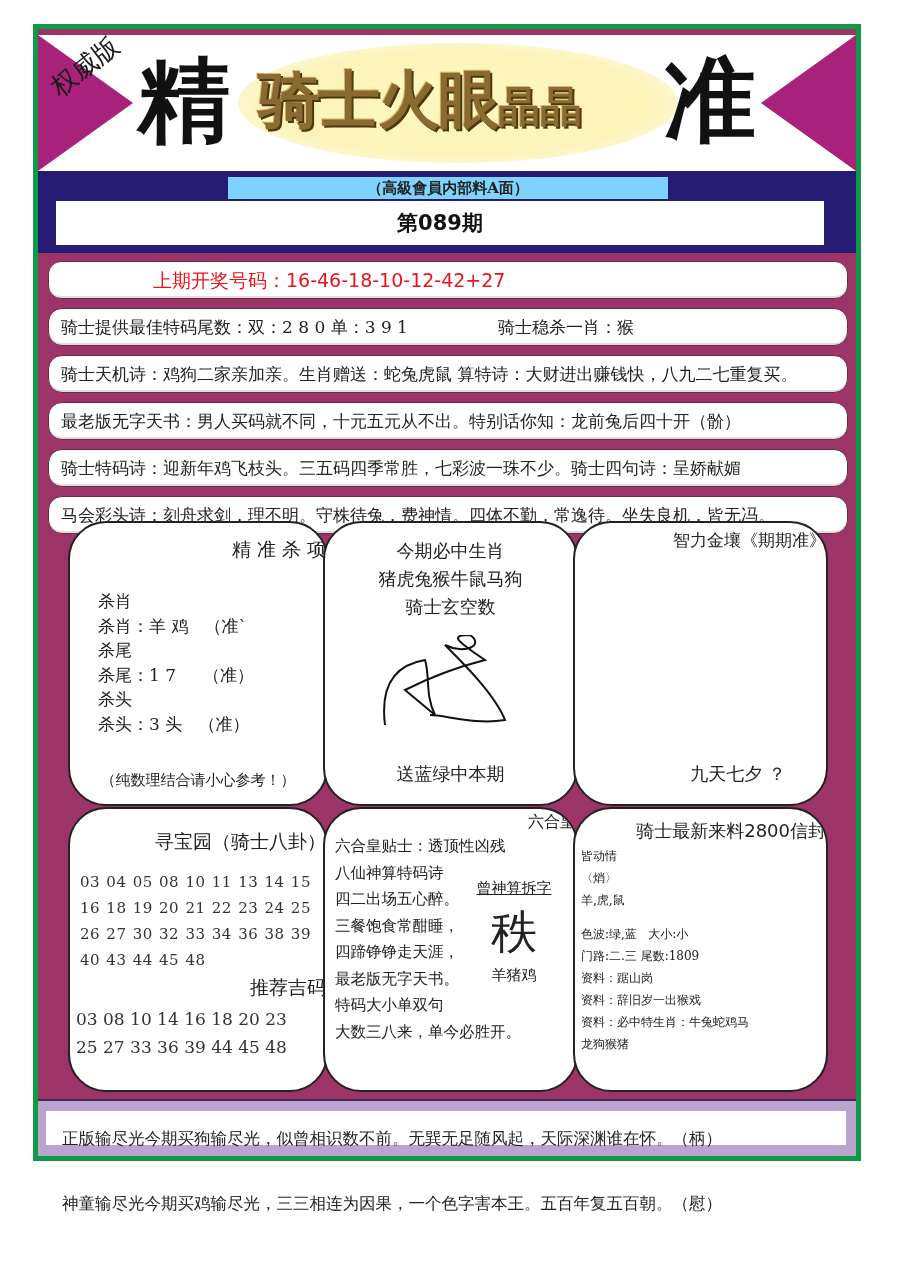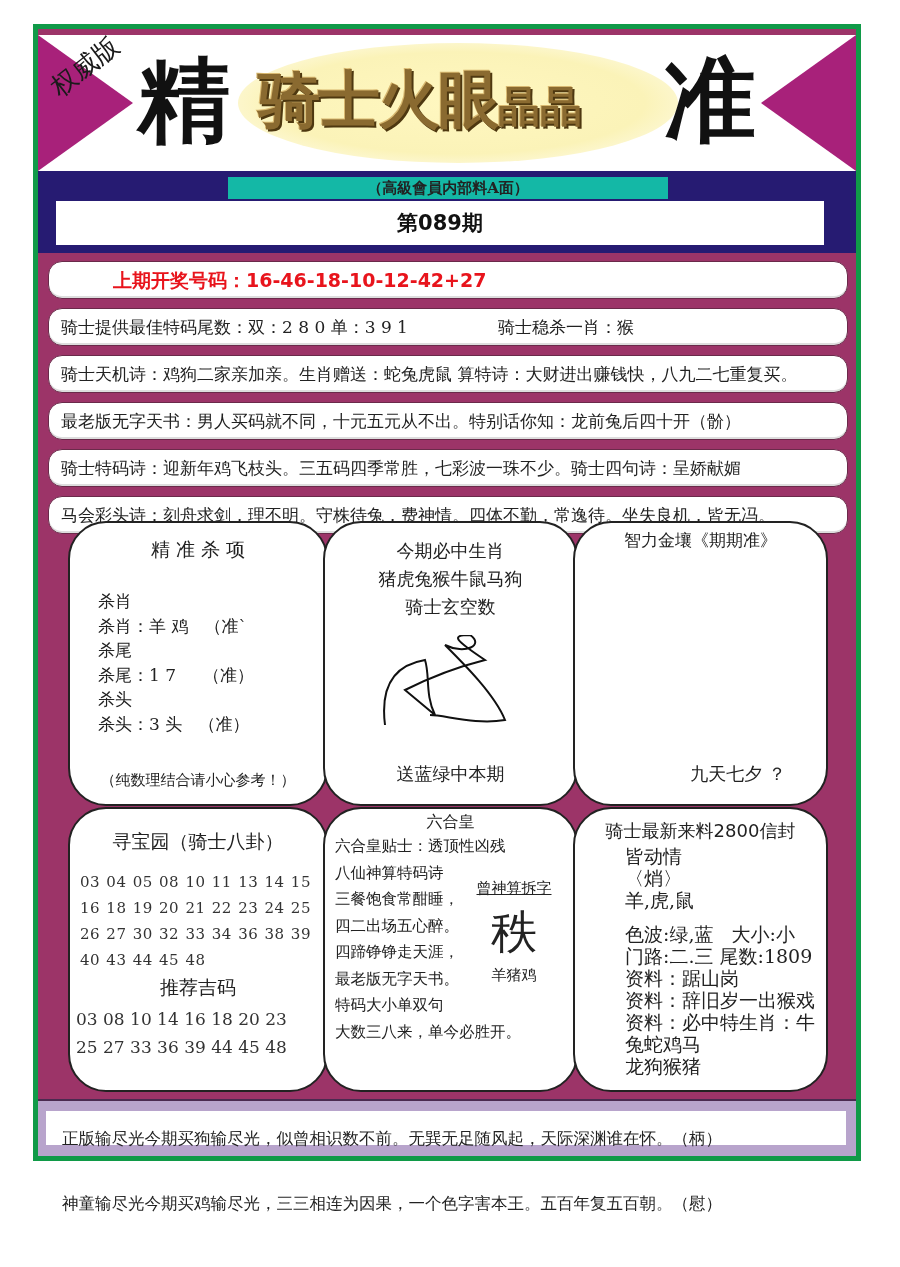--- a/index.html
+++ b/index.html
@@ -20,32 +20,32 @@
   .big-l { position: absolute; left: 100px; top: 20px; font-size: 92px; font-weight: bold; color: #111;
            font-family: "DejaVu Sans", sans-serif; line-height: 1; }
   .big-r { position: absolute; right: 100px; top: 20px; font-size: 92px; font-weight: bold; color: #111;
            font-family: "DejaVu Sans", sans-serif; line-height: 1; }
   .glow { position: absolute; left: 200px; top: 8px; width: 440px; height: 120px; border-radius: 50%;
           background: radial-gradient(ellipse at center, #fff7c0 0%, #fbf3b8 60%, rgba(255,255,255,0) 100%); }
   .brand { position: absolute; left: 220px; top: 34px; font-size: 62px; font-weight: bold; color: #8a6a30;
            font-family: "DejaVu Serif", serif; text-shadow: 2px 2px 0 #4e3810, -1px -1px 0 #d8b870; line-height: 1; letter-spacing: -2px; }
   .brand small { font-size: 42px; letter-spacing: 0; }
   .navy { position: absolute; left: 0; top: 142px; width: 818px; height: 82px; background: #261b72; }
-  .subtitle { position: absolute; left: 190px; top: 6px; width: 440px; height: 22px; background: #14b8a6;
+  .subtitle { position: absolute; left: 190px; top: 6px; width: 440px; height: 22px; background: #7dd3fc;
               text-align: center; font-size: 15px; font-weight: bold; line-height: 22px; color: #222; }
   .issue { position: absolute; left: 18px; top: 30px; width: 768px; height: 44px; background: #fff;
            text-align: center; font-size: 21px; font-weight: bold; line-height: 44px;
            font-family: "DejaVu Sans", sans-serif; color: #111; }
   .row { position: absolute; left: 10px; width: 800px; height: 38px; background: #fff; border-radius: 14px;
          border: 1px solid #6a2a4a; box-shadow: inset 0 -2px 0 #ddd; font-size: 17px; line-height: 36px;
          padding-left: 12px; white-space: nowrap; overflow: hidden; color: #222; }
-  .row.draw { color: #e8141c; font-weight: bold; font-family: "DejaVu Sans", sans-serif; font-size: 19px; padding-left: 64px; }
+  .row.draw { color: #e8141c; font-weight: normal; font-family: "DejaVu Sans", sans-serif; font-size: 19px; padding-left: 104px; border-radius: 13px; }
   .row .gap { display: inline-block; width: 90px; }
   .card { position: absolute; background: #fff; border-radius: 38px; border: 2px solid #222; overflow: hidden; }
-  .card .title { text-align: center; font-size: 19px; color: #222; }
+  .card .title { text-align: right; font-size: 19px; color: #222; }
   .c1 { left: 30px; top: 492px; width: 260px; height: 285px; }
   .c2 { left: 285px; top: 492px; width: 255px; height: 285px; }
   .c3 { left: 535px; top: 492px; width: 255px; height: 285px; }
   .c4 { left: 30px; top: 778px; width: 260px; height: 285px; }
   .c5 { left: 285px; top: 778px; width: 255px; height: 285px; }
   .c6 { left: 535px; top: 778px; width: 255px; height: 285px; }
   .kill-lines { padding: 26px 0 0 28px; font-size: 17px; line-height: 24.5px; }
   .kill-lines .ln { white-space: pre; }
   .note { position: absolute; bottom: 14px; left: 0; width: 100%; text-align: center; font-size: 15px; }
   .c2 .t { text-align: center; font-size: 18px; line-height: 28px; }
@@ -53,21 +53,21 @@
   .c2 .bottom { position: absolute; bottom: 18px; width: 100%; text-align: center; font-size: 18px; }
   .c3 .bottom { position: absolute; bottom: 18px; right: 40px; font-size: 18px; }
   .nums { padding: 0 10px; font-size: 15px; line-height: 26px; letter-spacing: 0.5px; word-spacing: 1px; color: #333; }
   .nums2 { padding: 0 6px; font-size: 17px; line-height: 28px; color: #333; }
   .lhh { padding: 8px 0 0 10px; font-size: 15.5px; line-height: 26.5px; position: relative; }
   .split { position: absolute; right: 12px; top: 42px; width: 100px; text-align: center; }
   .split .h { font-size: 15px; text-decoration: underline; }
   .split .z { font-size: 46px; line-height: 60px; font-family: "DejaVu Sans", sans-serif; }
   .split .a { font-size: 15px; }
   .c6 .title { font-family: "DejaVu Sans", sans-serif; font-size: 18px; padding-top: 10px; }
-  .c6 .body { padding: 2px 0 0 6px; font-size: 19px; line-height: 22px; margin-left: 44px; }
+  .c6 .body { padding: 2px 0 0 6px; font-size: 12px; line-height: 22px; }
   .c6 .body .sp { height: 12px; }
   .band { position: absolute; left: 0; top: 1070px; width: 818px; height: 57px; background: #b8a4cc;
           border-top: 2px solid #4a2a50; }
   .band .inner { position: absolute; left: 8px; top: 10px; width: 800px; height: 34px; background: #fff; }
   .footer { position: absolute; left: 62px; width: 800px; font-size: 16.5px; color: #222; white-space: nowrap; }
 </style>
 </head>
 <body>
 
 <div class="frame">
@@ -126,34 +126,34 @@
   </div>
 
   <div class="card c4">
     <div class="title" style="padding-top:20px; padding-bottom:14px;">寻宝园（骑士八卦）</div>
     <div class="nums">
       <div>03 04 05 08 10 11 13 14 15</div>
       <div>16 18 19 20 21 22 23 24 25</div>
       <div>26 27 30 32 33 34 36 38 39</div>
       <div>40 43 44 45 48</div>
     </div>
-    <div class="title" style="font-size:19px; padding:2px 16px 4px;">推荐吉码</div>
+    <div class="title" style="font-size:19px; padding:2px 0 4px;">推荐吉码</div>
     <div class="nums2">
       <div>03 08 10 14 16 18 20 23</div>
       <div>25 27 33 36 39 44 45 48</div>
     </div>
   </div>
 
   <div class="card c5">
     <div class="title" style="padding-top:3px; font-size:16px;">六合皇</div>
     <div class="lhh" style="padding-top:0;">
       <div>六合皇贴士：透顶性凶残</div>
       <div>八仙神算特码诗</div>
+      <div>四二出场五心醉。</div>
       <div>三餐饱食常酣睡，</div>
-      <div>四二出场五心醉。</div>
       <div>四蹄铮铮走天涯，</div>
       <div>最老版无字天书。</div>
       <div>特码大小单双句</div>
       <div>大数三八来，单今必胜开。</div>
       <div class="split">
         <div class="h">曾神算拆字</div>
         <div class="z">秩</div>
         <div class="a">羊猪鸡</div>
       </div>
     </div>

